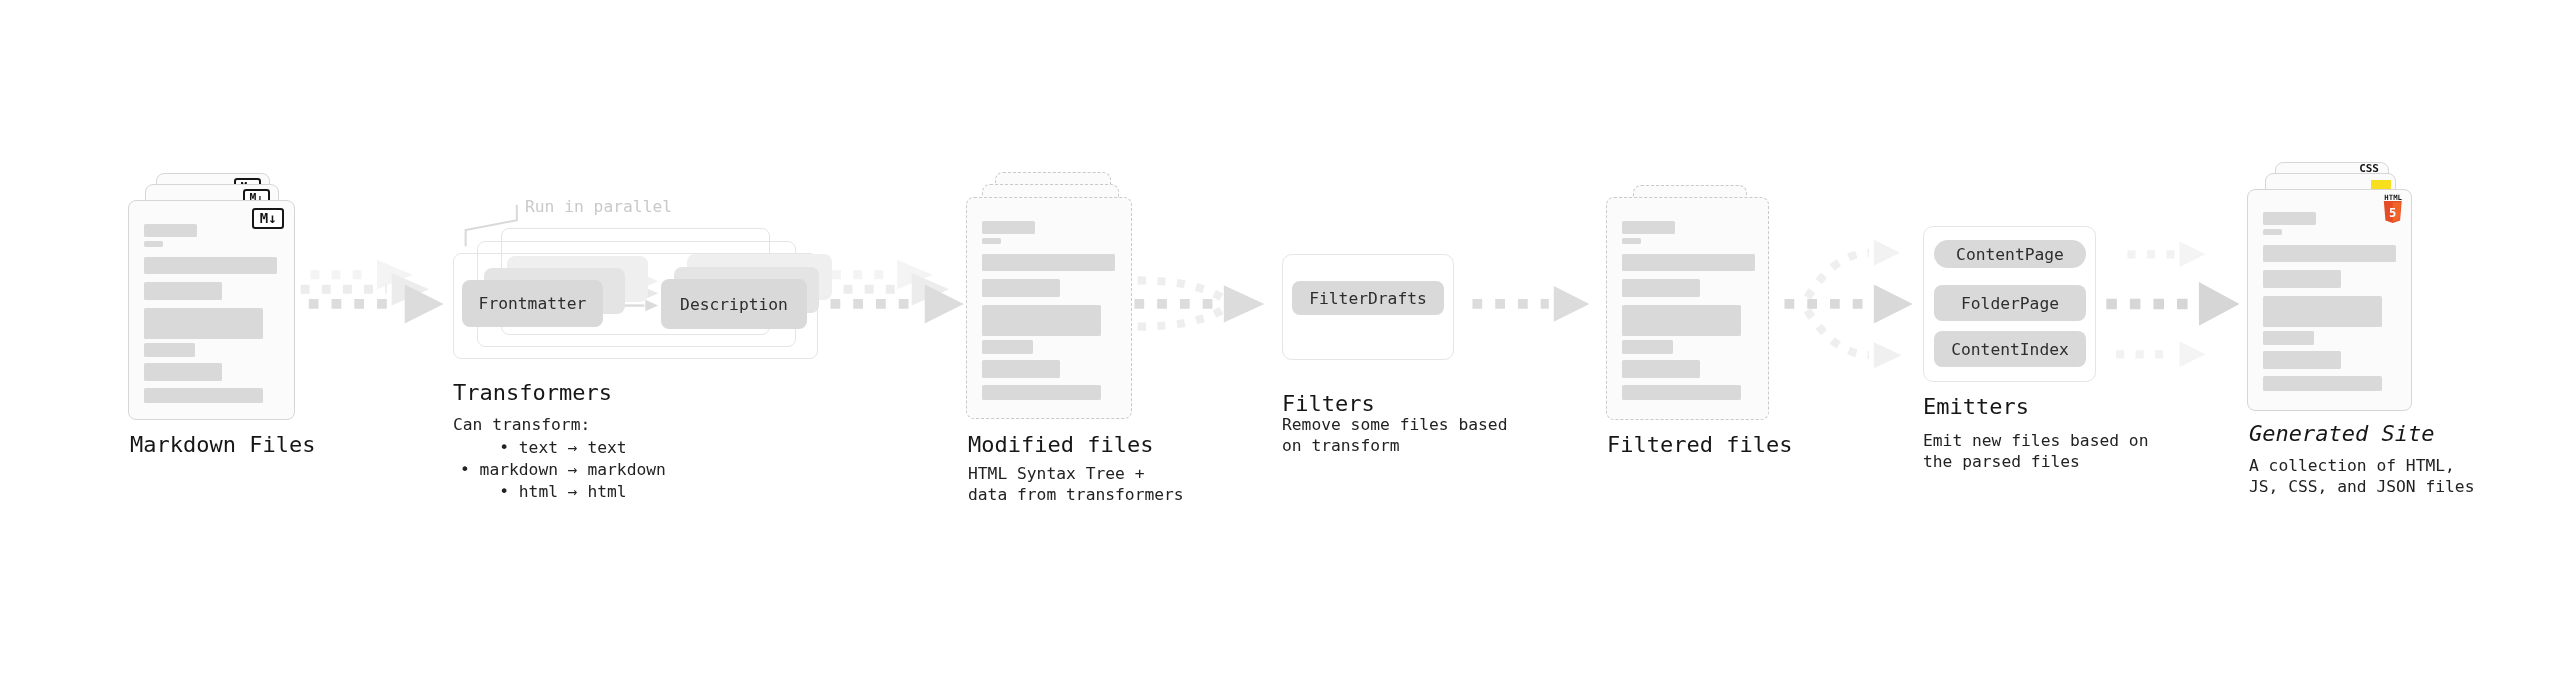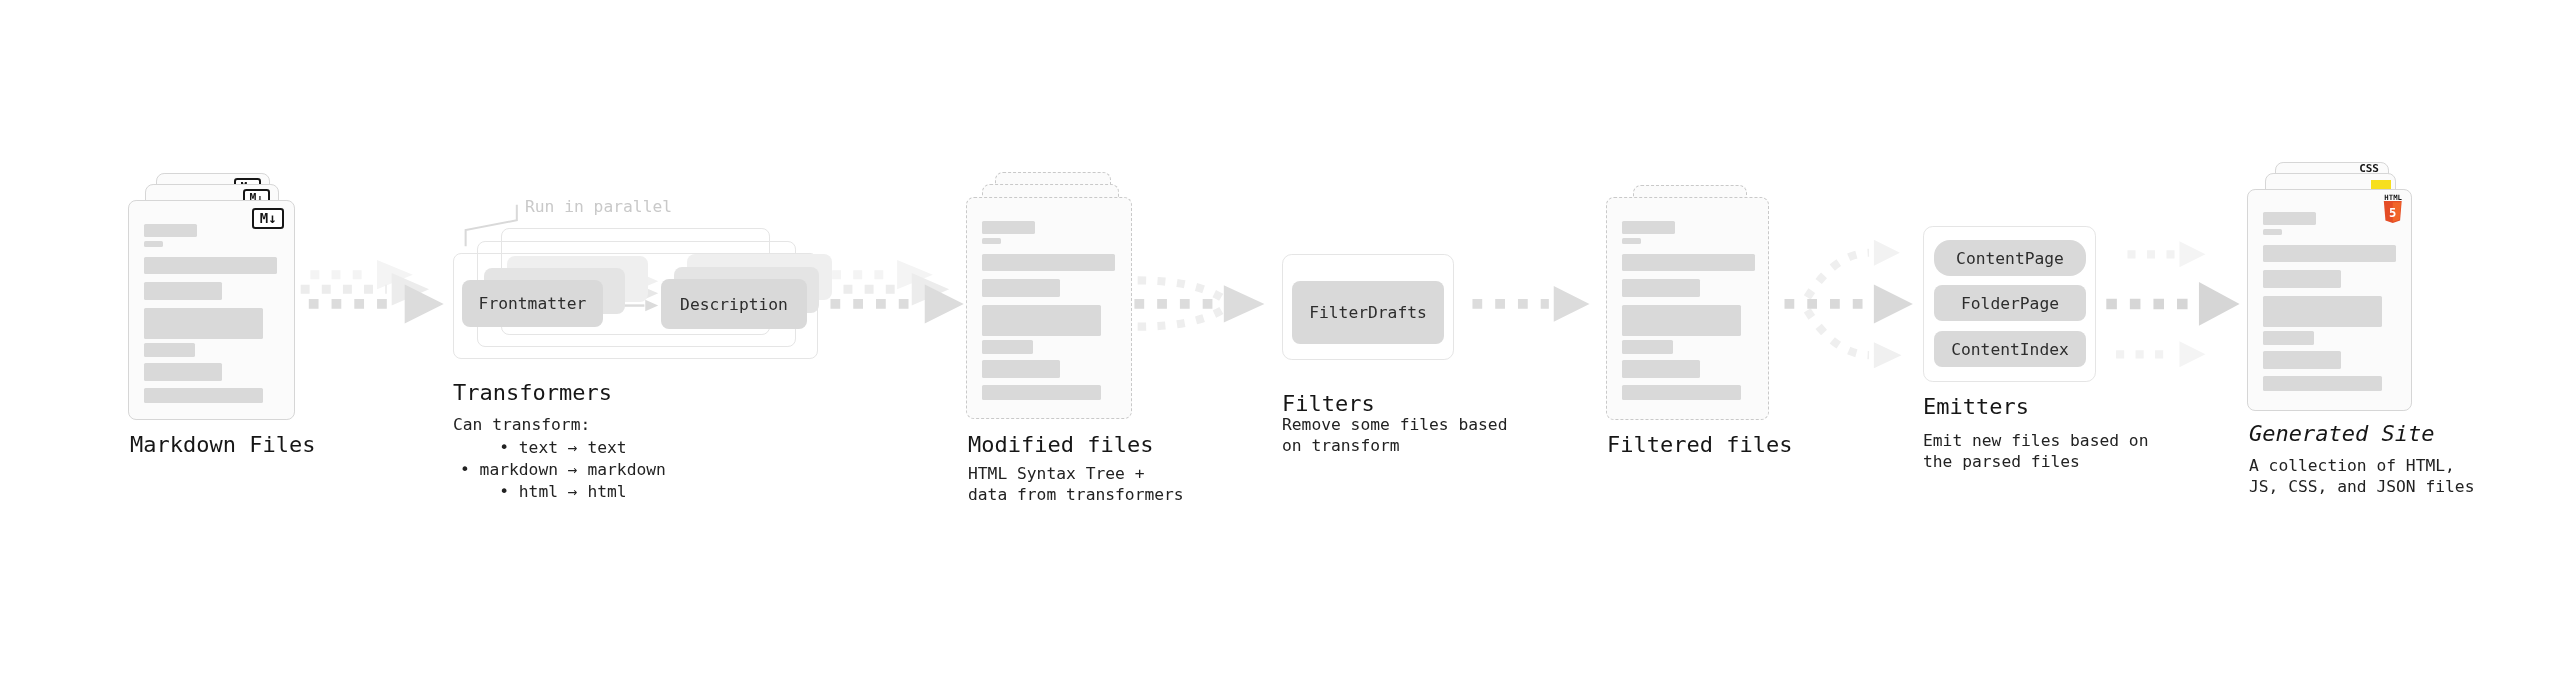--- a/index.html
+++ b/index.html
@@ -186,21 +186,21 @@
     </div>
     <div class="heading" style="left:968px;top:432px;">Modified files</div>
     <div class="desc" style="left:968px;top:463px;">
       <div>HTML Syntax Tree +</div>
       <div>data from transformers</div>
     </div>
   </div>
 
   <div>
     <div class="panel" style="left:1282px;top:254px;width:172px;height:106px;"></div>
-    <div class="chip" style="left:1292px;top:281px;width:152px;height:63px;">FilterDrafts</div>
+    <div class="chip" style="left:1292px;top:281px;width:152px;height:34px;">FilterDrafts</div>
     <div class="heading" style="left:1282px;top:377px;margin-top:14px;">Filters</div>
     <div class="desc" style="left:1282px;top:414px;">
       <div>Remove some files based</div>
       <div>on transform</div>
     </div>
   </div>
 
   <div>
     <div class="page dashed" style="left:1633px;top:185px;width:114px;height:65px;"></div>
     <div class="page dashed" style="left:1606px;top:197px;width:163px;height:223px;">
@@ -213,21 +213,21 @@
           <div class="bar" style="width: 51px; height: 14px; margin-top: 4.1px;"></div>
           <div class="bar" style="width: 78px; height: 18px; margin-top: 6.5px;"></div>
           <div class="bar" style="width: 119px; height: 15.4px; margin-top: 6.5px;"></div>
         </div>
     </div>
     <div class="heading" style="left:1607px;top:432px;text-align:center;">Filtered files</div>
   </div>
 
   <div>
     <div class="panel" style="left:1923px;top:226px;width:173px;height:156px;"></div>
-    <div class="chip" style="left:1934px;top:240px;width:152px;height:36px;border-radius:16px;">ContentPage</div>
+    <div class="chip" style="left:1934px;top:240px;width:152px;height:28px;border-radius:16px;">ContentPage</div>
     <div class="chip" style="left:1934px;top:285px;width:152px;height:36px;">FolderPage</div>
     <div class="chip" style="left:1934px;top:331px;width:152px;height:36px;">ContentIndex</div>
     <div class="heading" style="left:1923px;top:394px;">Emitters</div>
     <div class="desc" style="left:1923px;top:430px;">
       <div>Emit new files based on</div>
       <div>the parsed files</div>
     </div>
   </div>
 
   <div>

